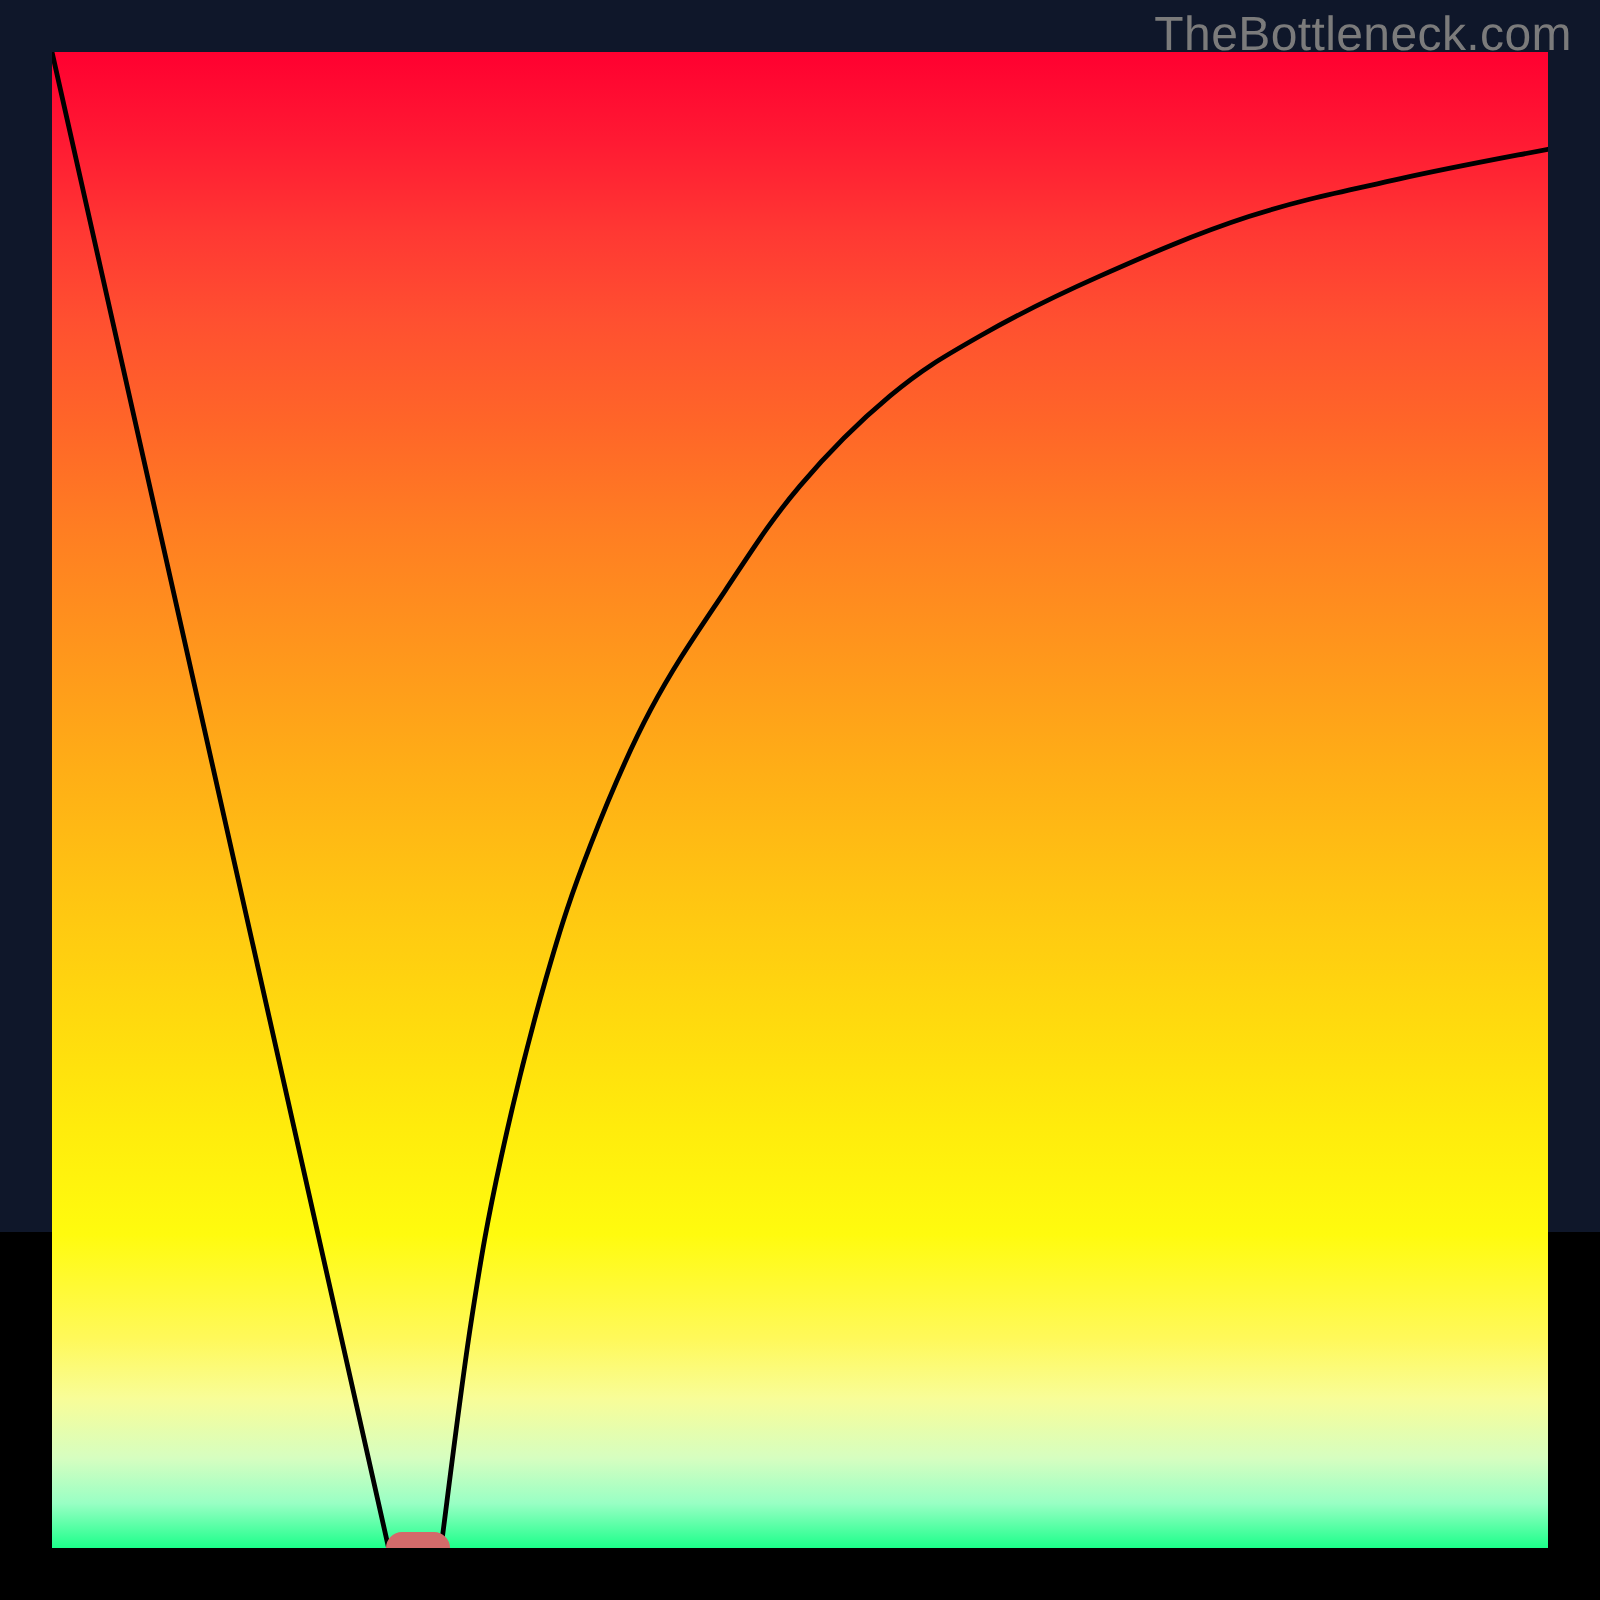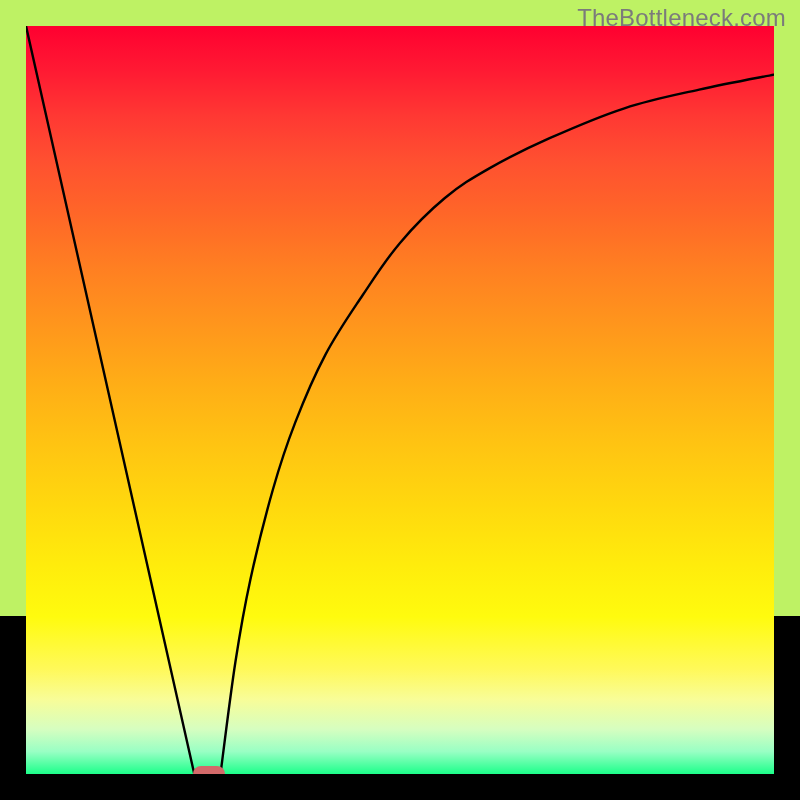--- a/index.html
+++ b/index.html
@@ -2,21 +2,21 @@
 <html><head>
 <meta charset="utf-8">
 <style>
   * { margin: 0; padding: 0; box-sizing: border-box; }
   html, body { width: 800px; height: 800px; overflow: hidden; }
   body { position: relative; background: #000; font-family: Arial, Helvetica, sans-serif; }
   .frame {
     position: absolute;
     top: 0; left: 0;
     width: 800px; height: 616px;
-    background: #bef264;
+    background: #0f172a;
   }
   .plot-area {
     position: absolute;
     top: 26px;
     left: 26px;
     width: 748px;
     height: 748px;
     overflow: hidden;
   }
   .gradient-bg {

